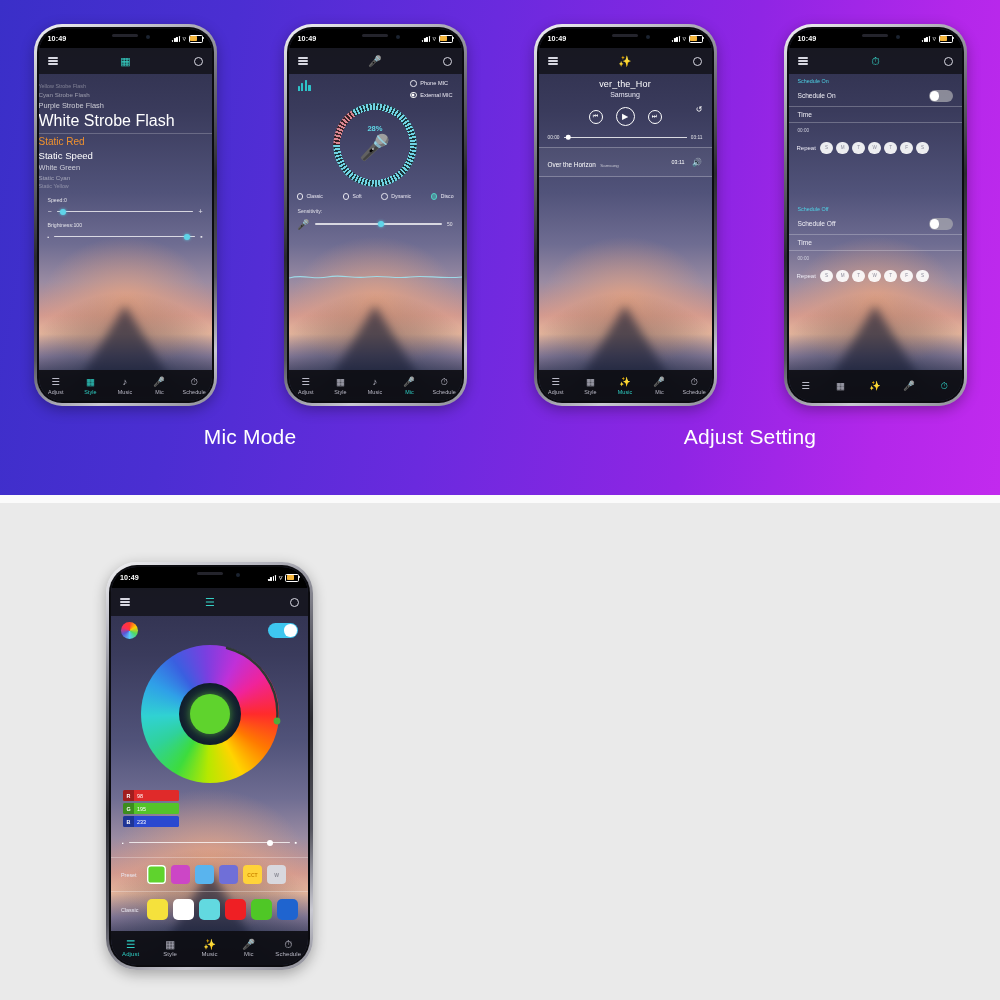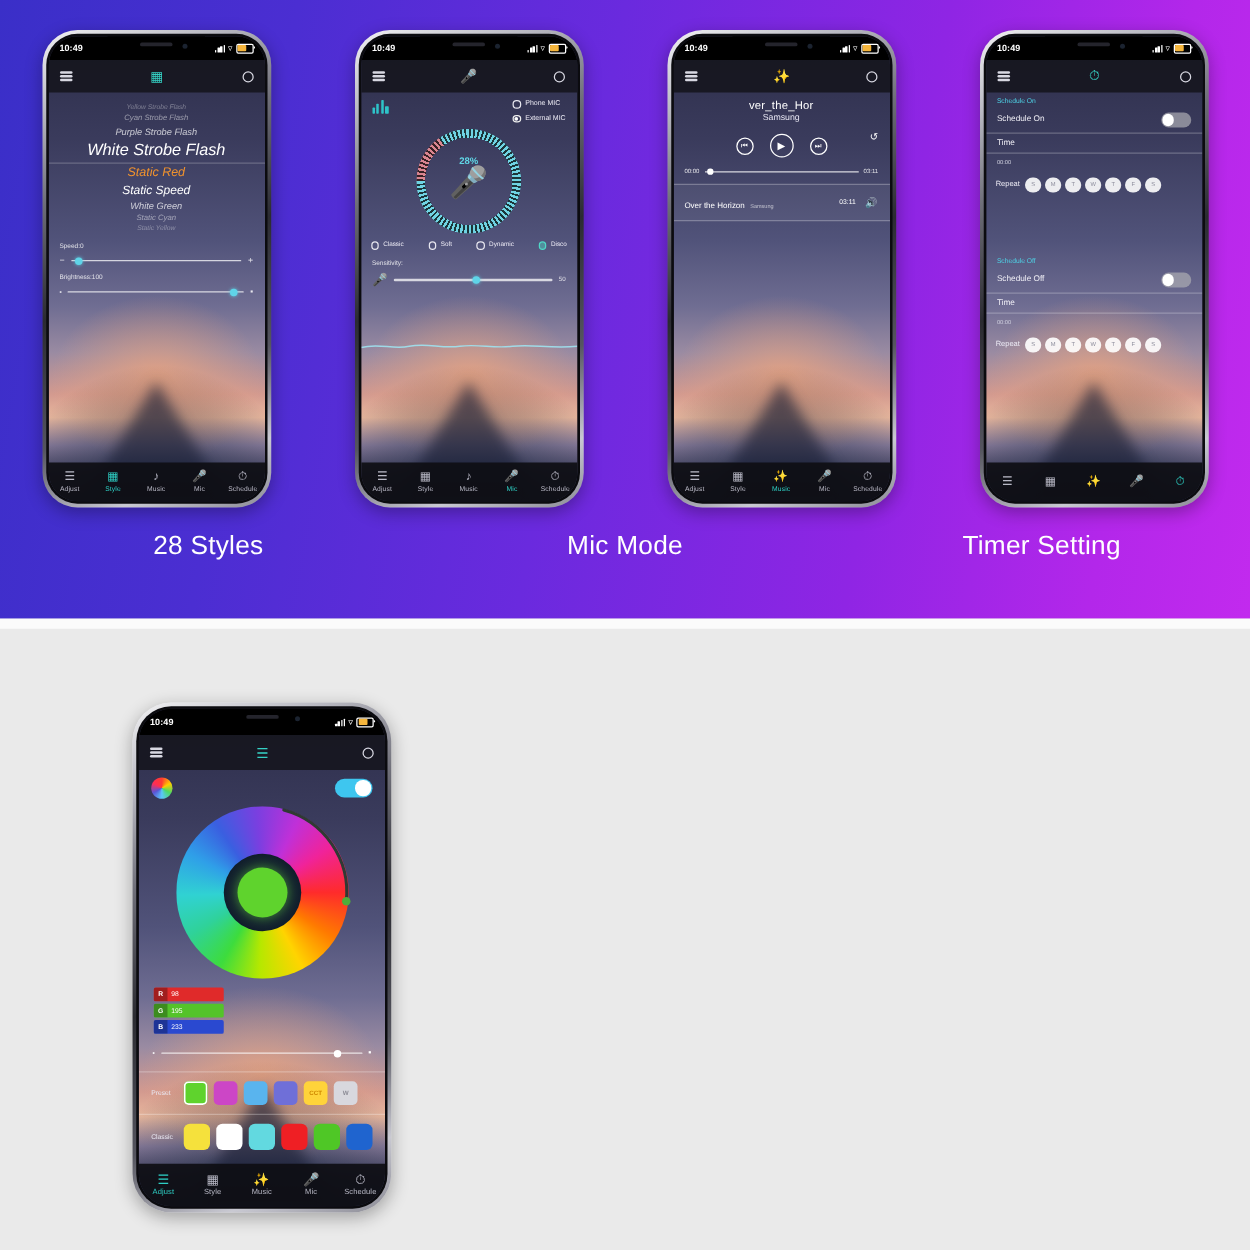--- a/index.html
+++ b/index.html
@@ -96,26 +96,26 @@
     position:absolute;left:0;bottom:0;width:100%;height:31px;z-index:4;
     background:rgba(14,14,20,.92);
     display:flex;align-items:center;justify-content:space-around;
   }
   .tab{display:flex;flex-direction:column;align-items:center;gap:2px;width:20%;}
   .tab .tic{font-size:9.5px;line-height:10px;color:#b9b9c6;}
   .tab .tlb{font-size:5.4px;color:#b9b9c6;letter-spacing:.1px;}
   .tab.active .tic,.tab.active .tlb{color:#2ecfc4;}
 
   
-  .style-list{padding-top:6px;text-align:center;font-style:italic;}
+  .style-list{padding-top:6px;text-align:left;}
   .style-list .it{color:#ffffff;margin:3.5px 0;line-height:1;}
   .s-f3{font-size:5.4px;opacity:.34}
   .s-f2{font-size:6.2px;opacity:.48}
   .s-f1{font-size:7.4px;opacity:.72}
-  .s-sel{font-size:13px;opacity:1;font-weight:500}
+  .s-sel{font-size:16px;opacity:1;font-weight:500}
   .s-red{font-size:10px;color:#f0922e !important;}
   .s-blue{font-size:9.6px;}
   .divider-line{height:1px;background:rgba(255,255,255,.22);margin:1px 0;}
   .slider-block{padding:0 9px;margin-top:7px;}
   .sl-label{font-size:5.2px;color:rgba(255,255,255,.82);margin-bottom:6px;}
   .sl-row{display:flex;align-items:center;gap:5px;}
   .sl-end{color:rgba(255,255,255,.85);font-size:7px;line-height:6px;}
   .sl-track{position:relative;flex:1;height:1.6px;background:rgba(255,255,255,.75);border-radius:2px;}
   .sl-knob{position:absolute;top:50%;transform:translate(-50%,-50%);width:6px;height:6px;border-radius:50%;background:#5fd4e8;box-shadow:0 0 3px rgba(95,212,232,.9);}
 
@@ -667,23 +667,22 @@
                   <span class="tic">⏱</span>
                 </div>
             </div>
           </div>
         </div>
       </div>
 
     </div>
 
     <div class="captions">
-      <div class="caption">28 Styles</div>
       <div class="caption">Mic Mode</div>
-      <div class="caption">Timer Setting</div>
+      <div class="caption">Adjust Setting</div>
     </div>
   </div>
 
   <div class="bottom-section">
     <div class="white-strip"></div>
 
     <div class="big-phone-wrap">
       <div class="phone big">
         <div class="phone-inner">
           <div class="screen">

